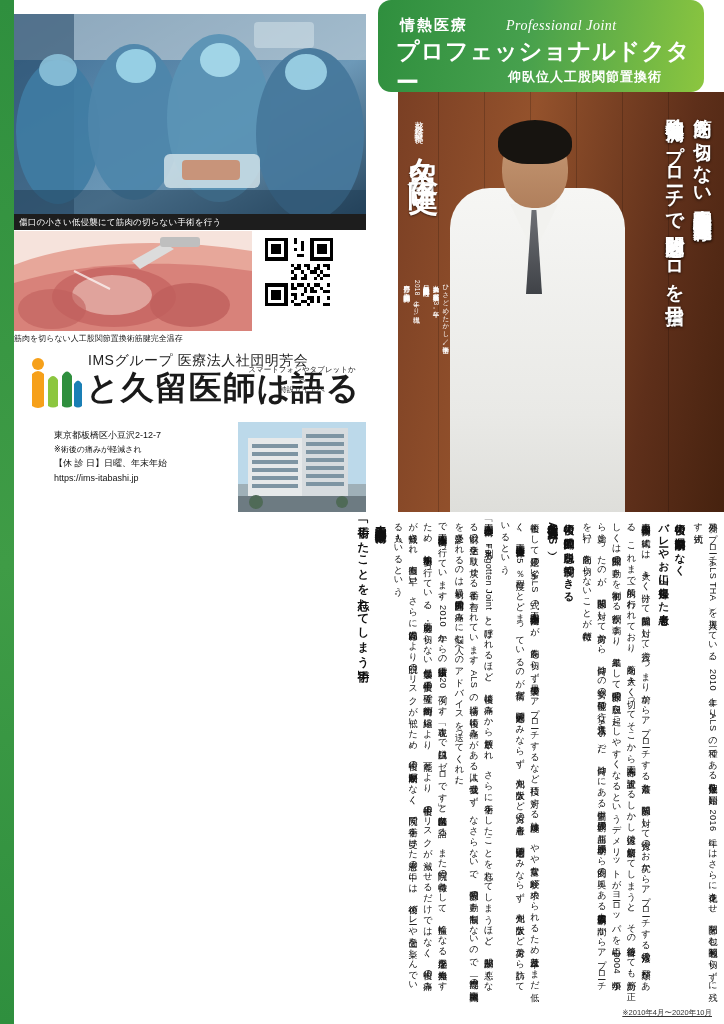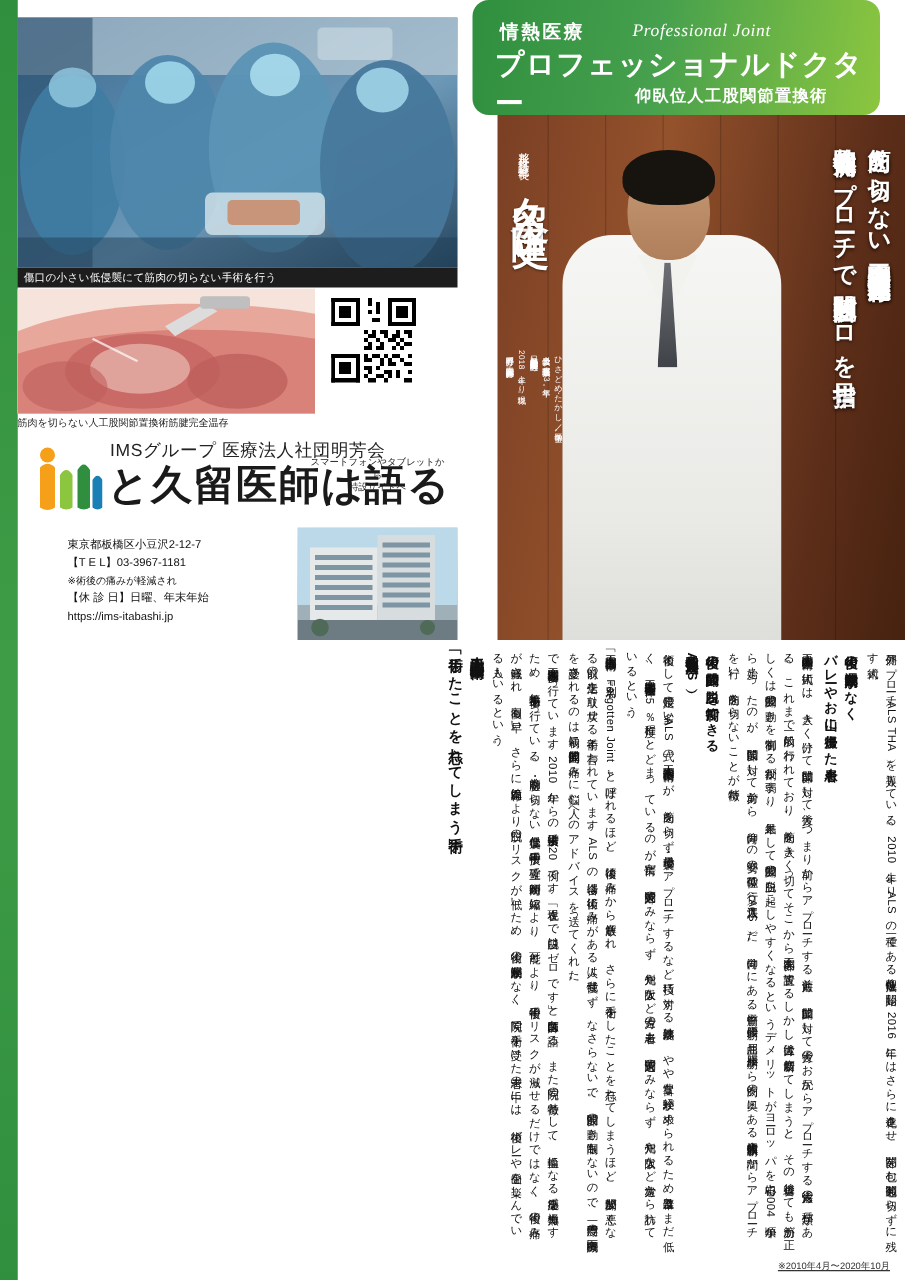--- a/index.html
+++ b/index.html
@@ -287,21 +287,20 @@
       <path d="M22,24 q5,-8 10,0 L32,50 q-5,3 -10,0 Z" fill="#8cc63f"></path>
       <path d="M36,20 q5,-9 10,0 L46,50 q-5,3 -10,0 Z" fill="#2f8f3e"></path>
       <path d="M48,28 q4,-7 8,0 L56,50 q-4,3 -8,0 Z" fill="#1a7fb5"></path>
     </svg>
     <div class="logo-ims">IMSグループ 医療法人社団明芳会</div>
     <div class="logo-name">と久留医師は語る</div>
   </div>
 
   <div class="addr">
     <div>東京都板橋区小豆沢2-12-7</div>
-    <div>【T E L】03-3967-1181</div>
     <div style="font-size:8px;">※術後の痛みが軽減され</div>
     <div>【休 診 日】日曜、年末年始</div>
     <div>https://ims-itabashi.jp</div>
   </div>
 
   <div class="photo-bldg">
     <svg width="128" height="90" viewBox="0 0 128 90">
       <rect width="128" height="90" fill="#bcd9ea"></rect>
       <rect x="0" y="62" width="128" height="28" fill="#9fb0b8"></rect>
       <rect x="10" y="16" width="54" height="58" fill="#e6e9ea"></rect>

